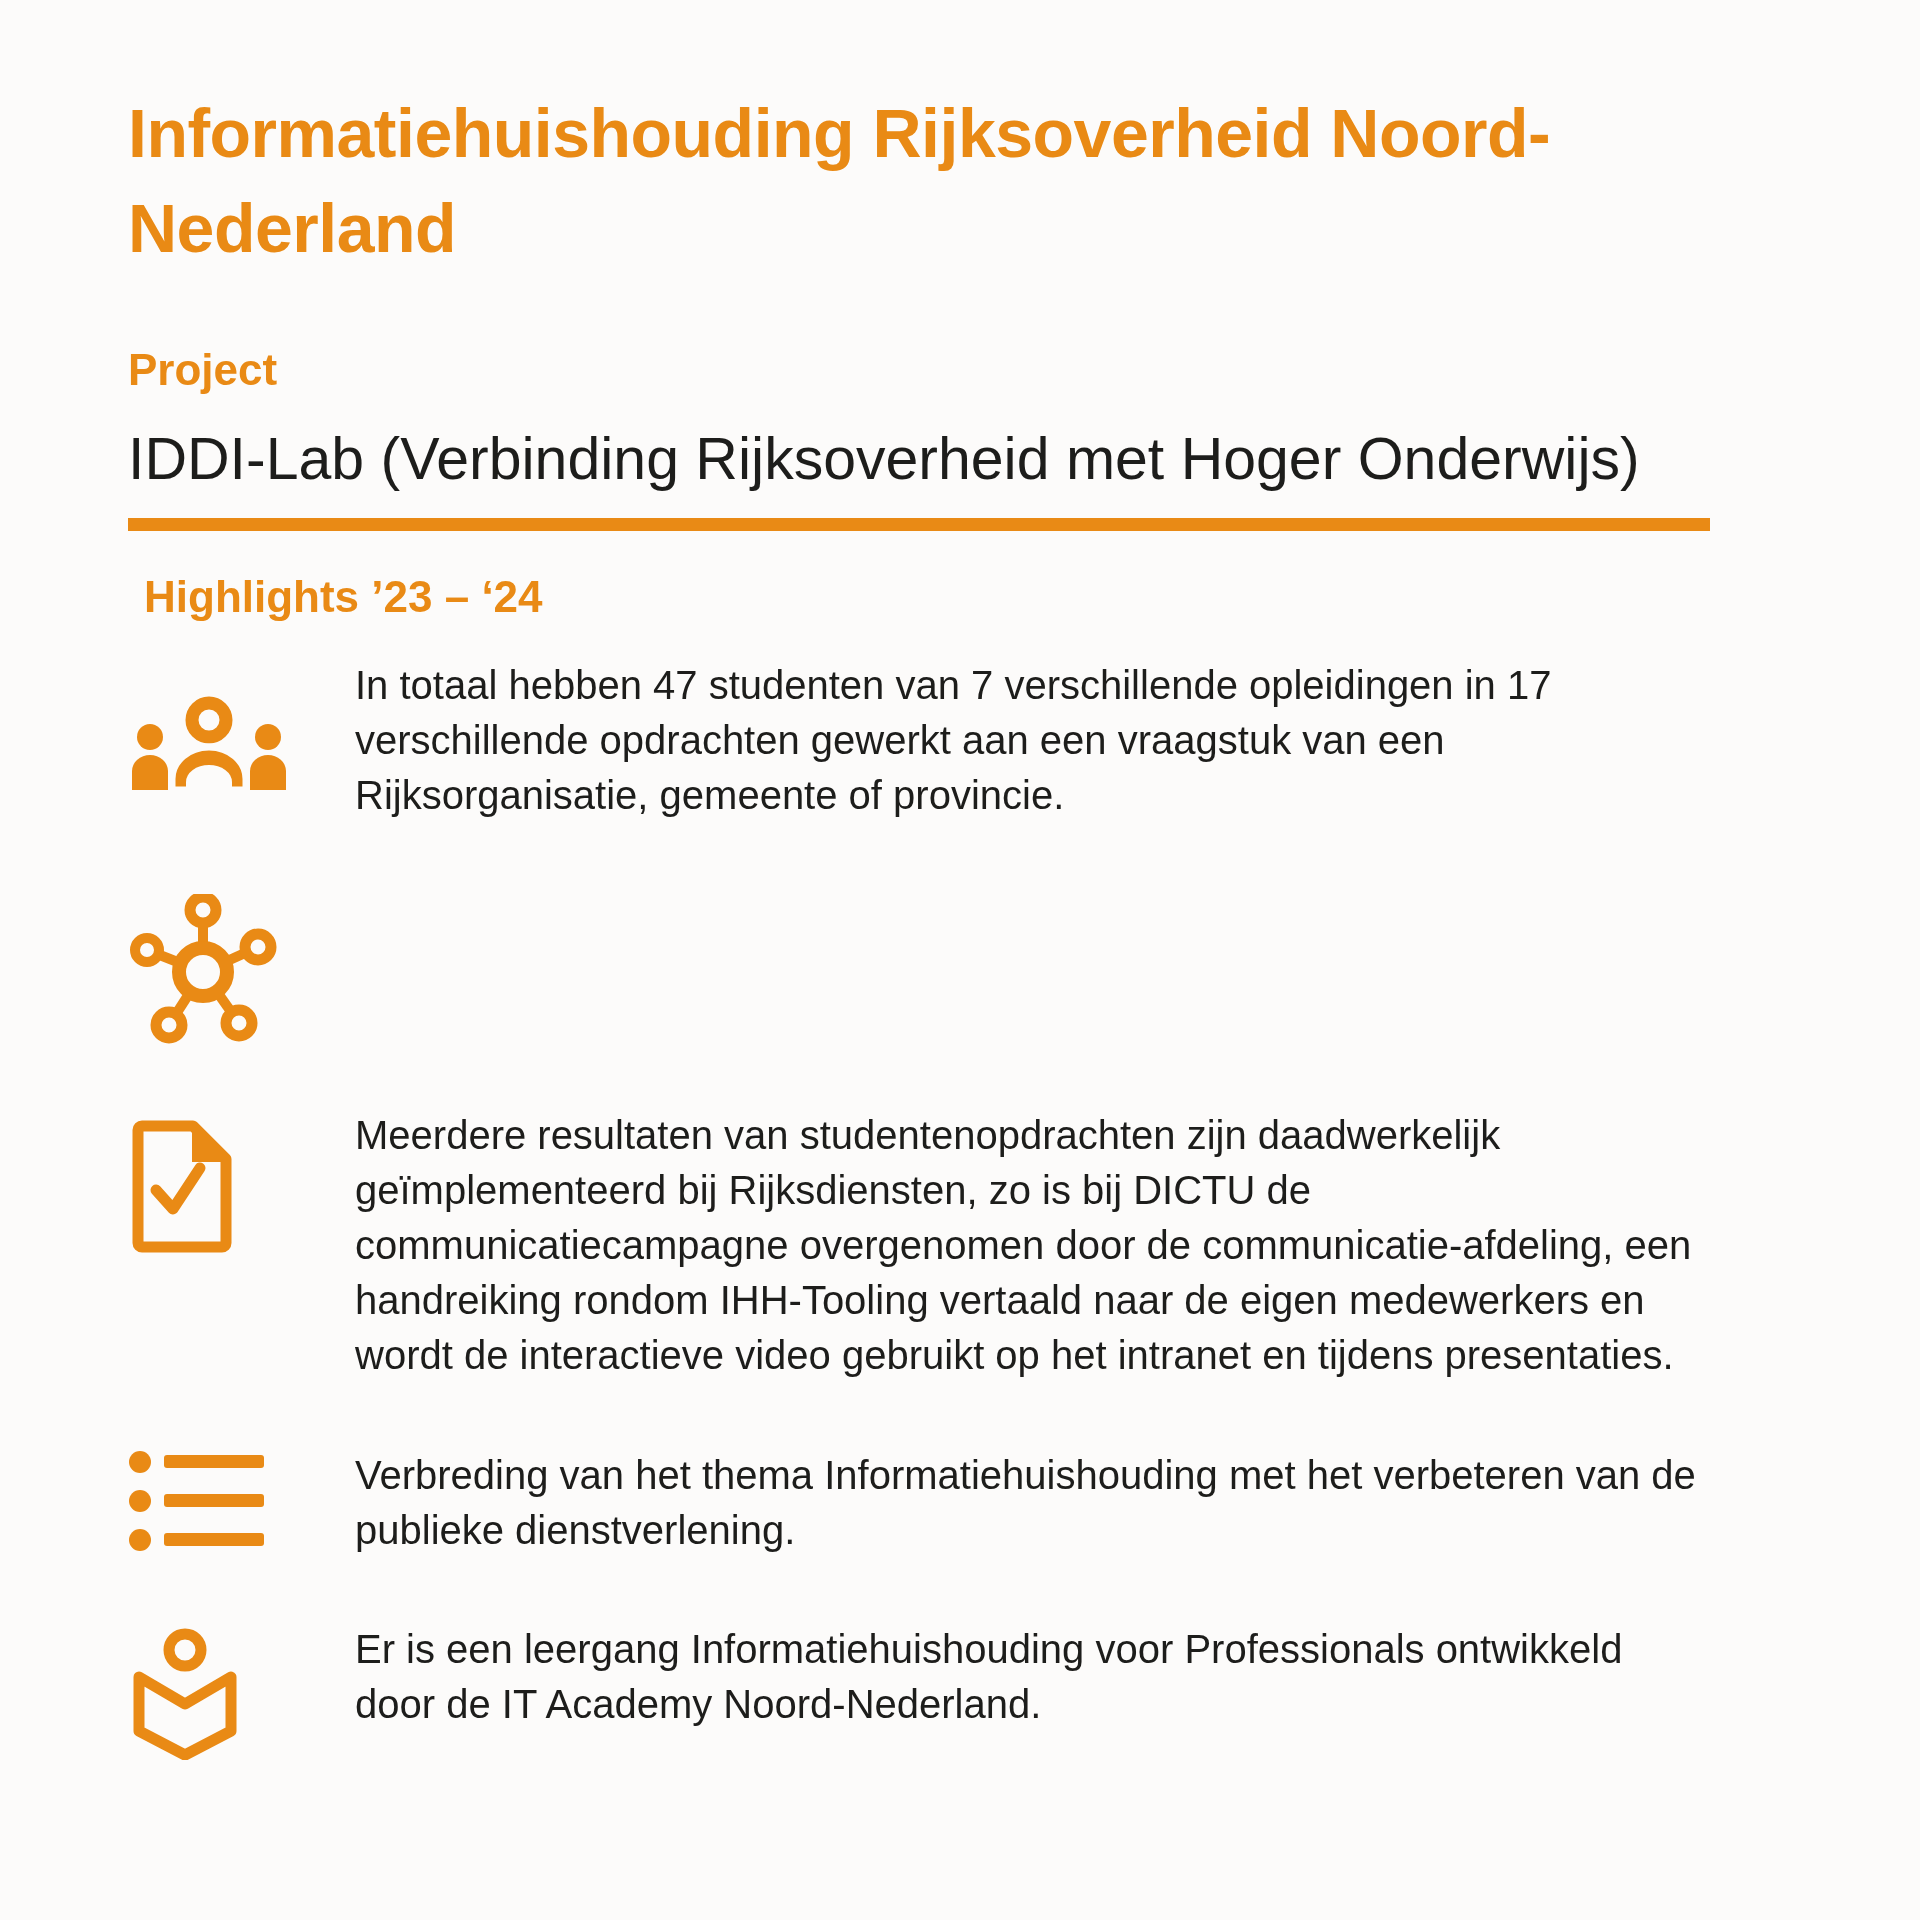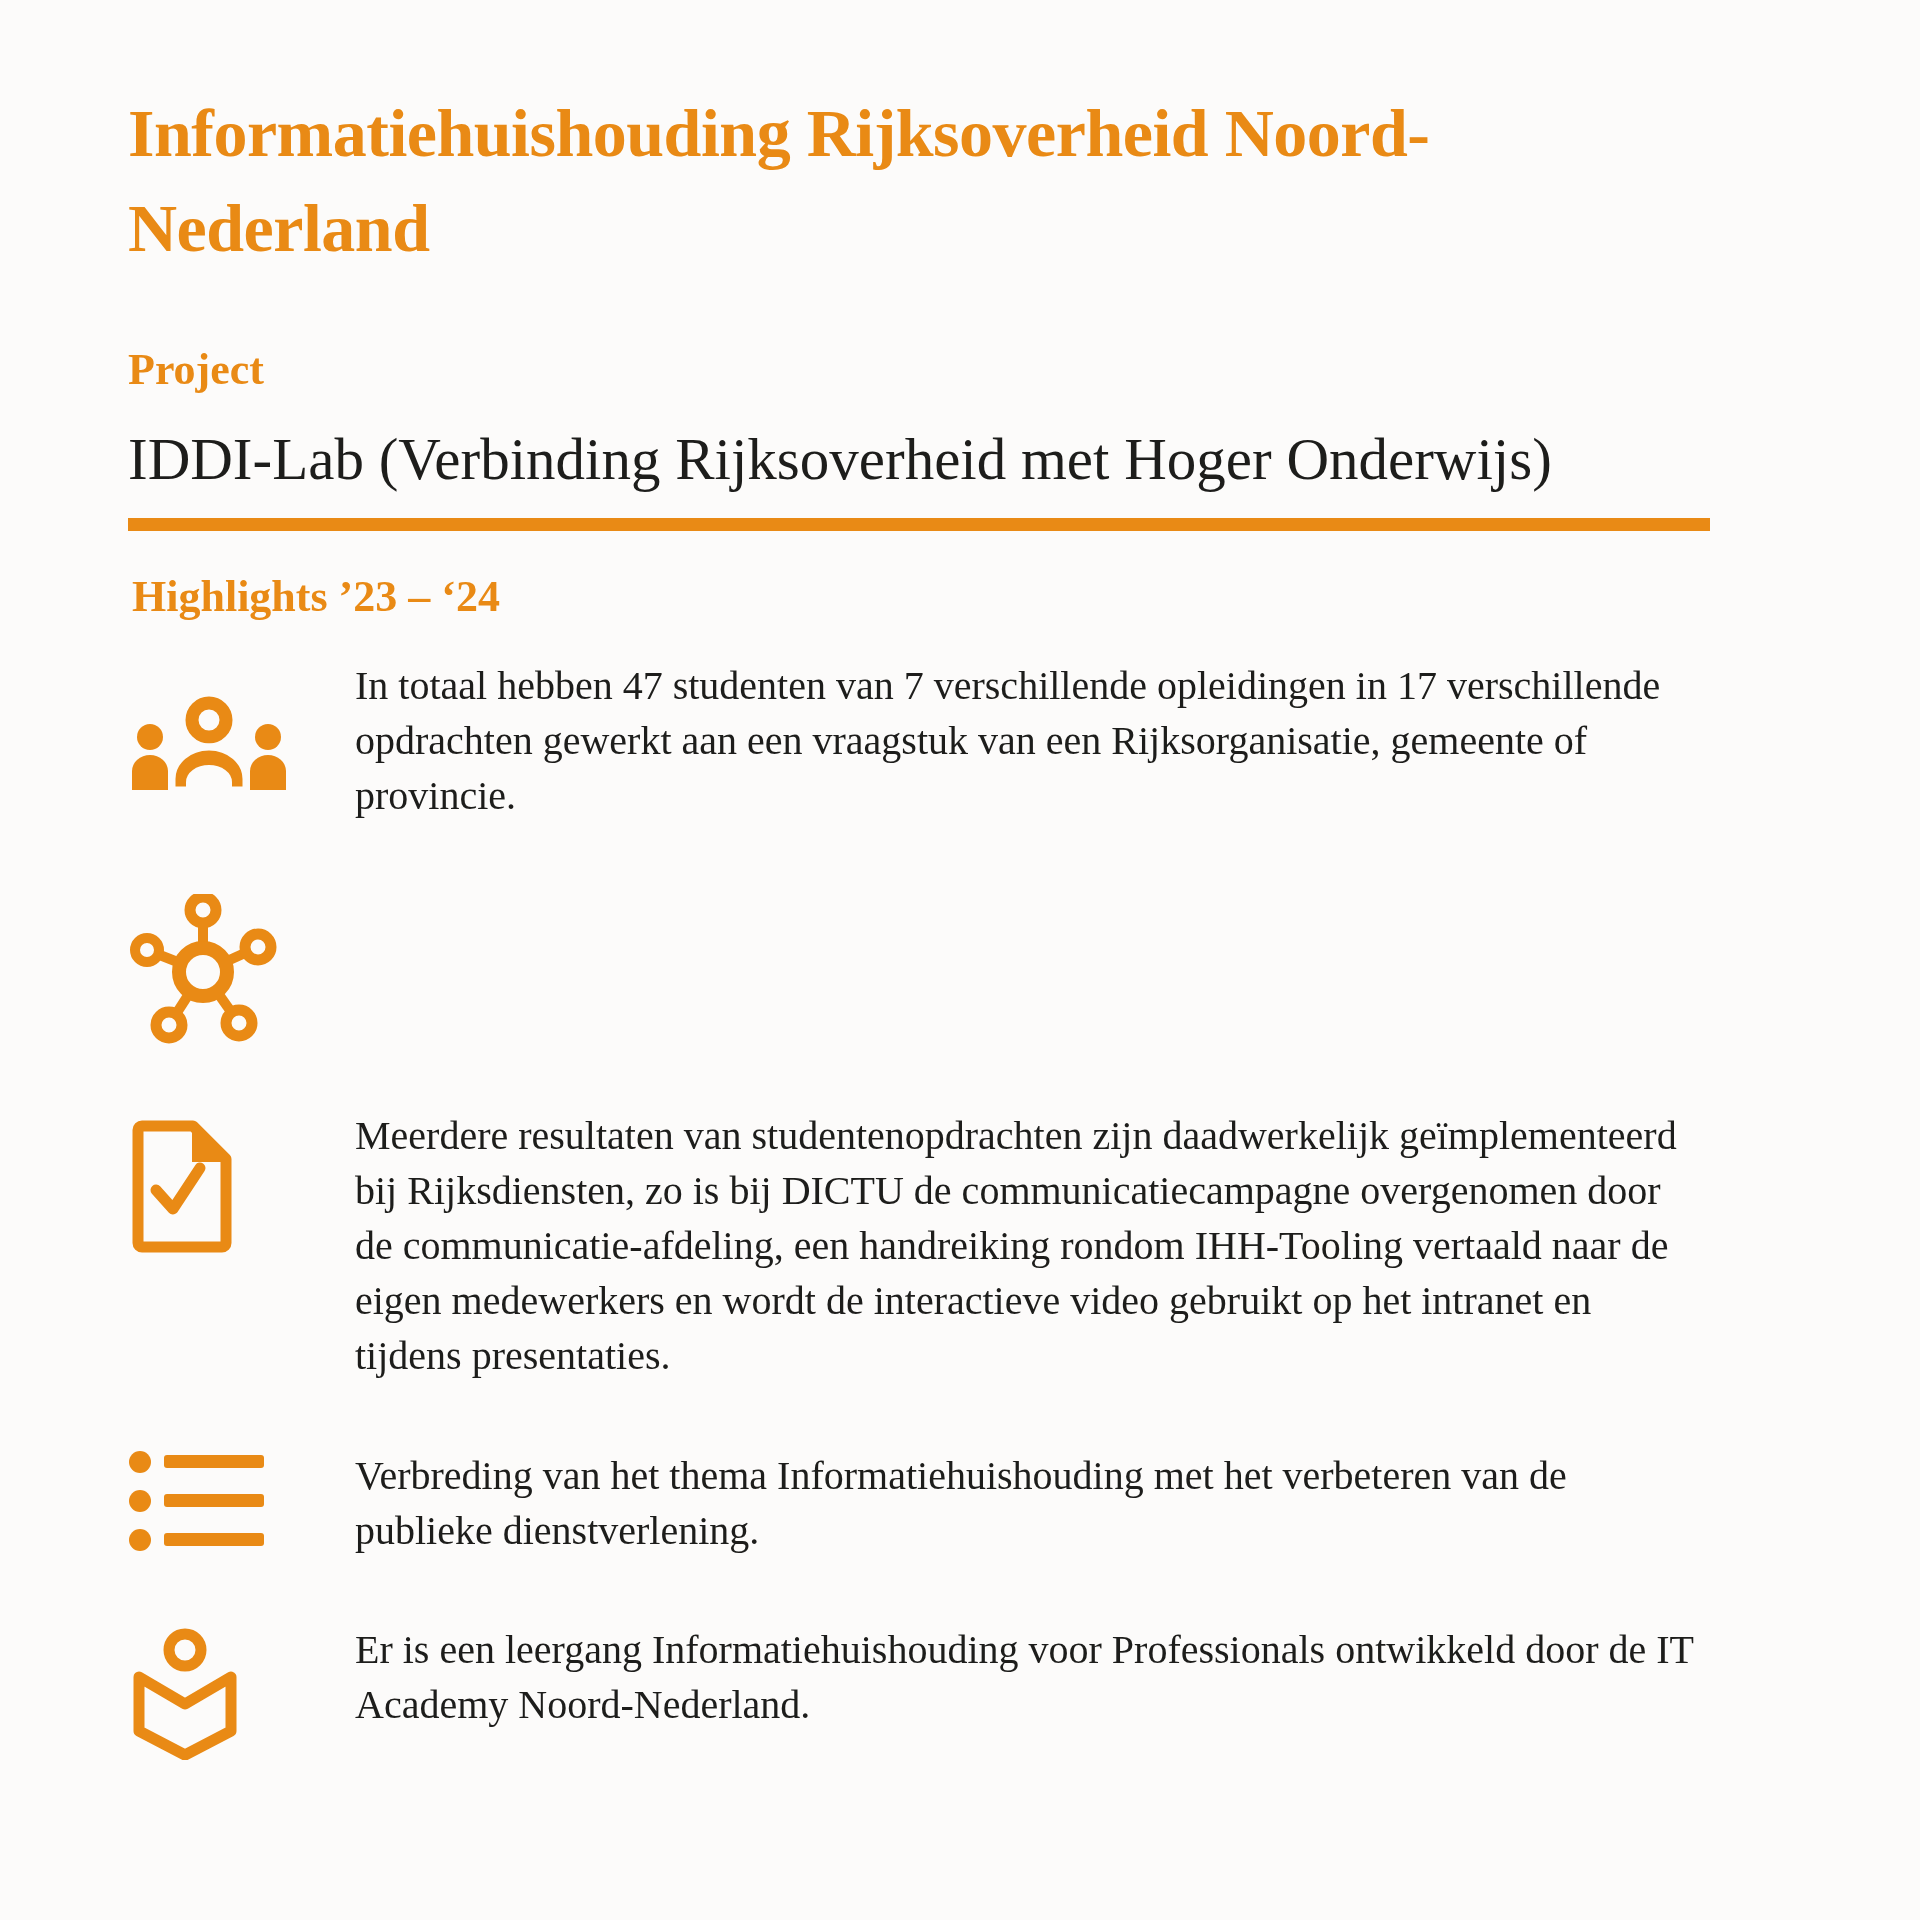--- a/index.html
+++ b/index.html
@@ -12,21 +12,20 @@
   body{
     width:1920px;height:1920px;
     background:var(--bg);
     color:var(--ink);
     font-family:"Liberation Sans", sans-serif;
     overflow:hidden;
   }
   .page{
     width:1920px;height:1920px;
     padding:86px 210px 0 128px;
-    font-family:Liberation Serif, serif;
   }
   .page-title{
     margin:0 0 66px 0;
     font-size:68px;
     line-height:1.4;
     font-weight:700;
     color:var(--accent);
     letter-spacing:-0.5px;
   }
   .project-heading{
@@ -44,21 +43,21 @@
     color:var(--ink);
   }
   .divider{
     width:100%;
     height:13px;
     background:var(--accent);
     border:none;
     margin:0 0 38px 0;
   }
   .highlights-heading{
-    margin:0 0 34px 4px;
+    margin:0 0 34px 16px;
     font-size:44px;
     line-height:1.25;
     font-weight:700;
     color:var(--accent);
   }
   .highlights-list{
     display:flex;
     flex-direction:column;
     gap:64px;
   }

